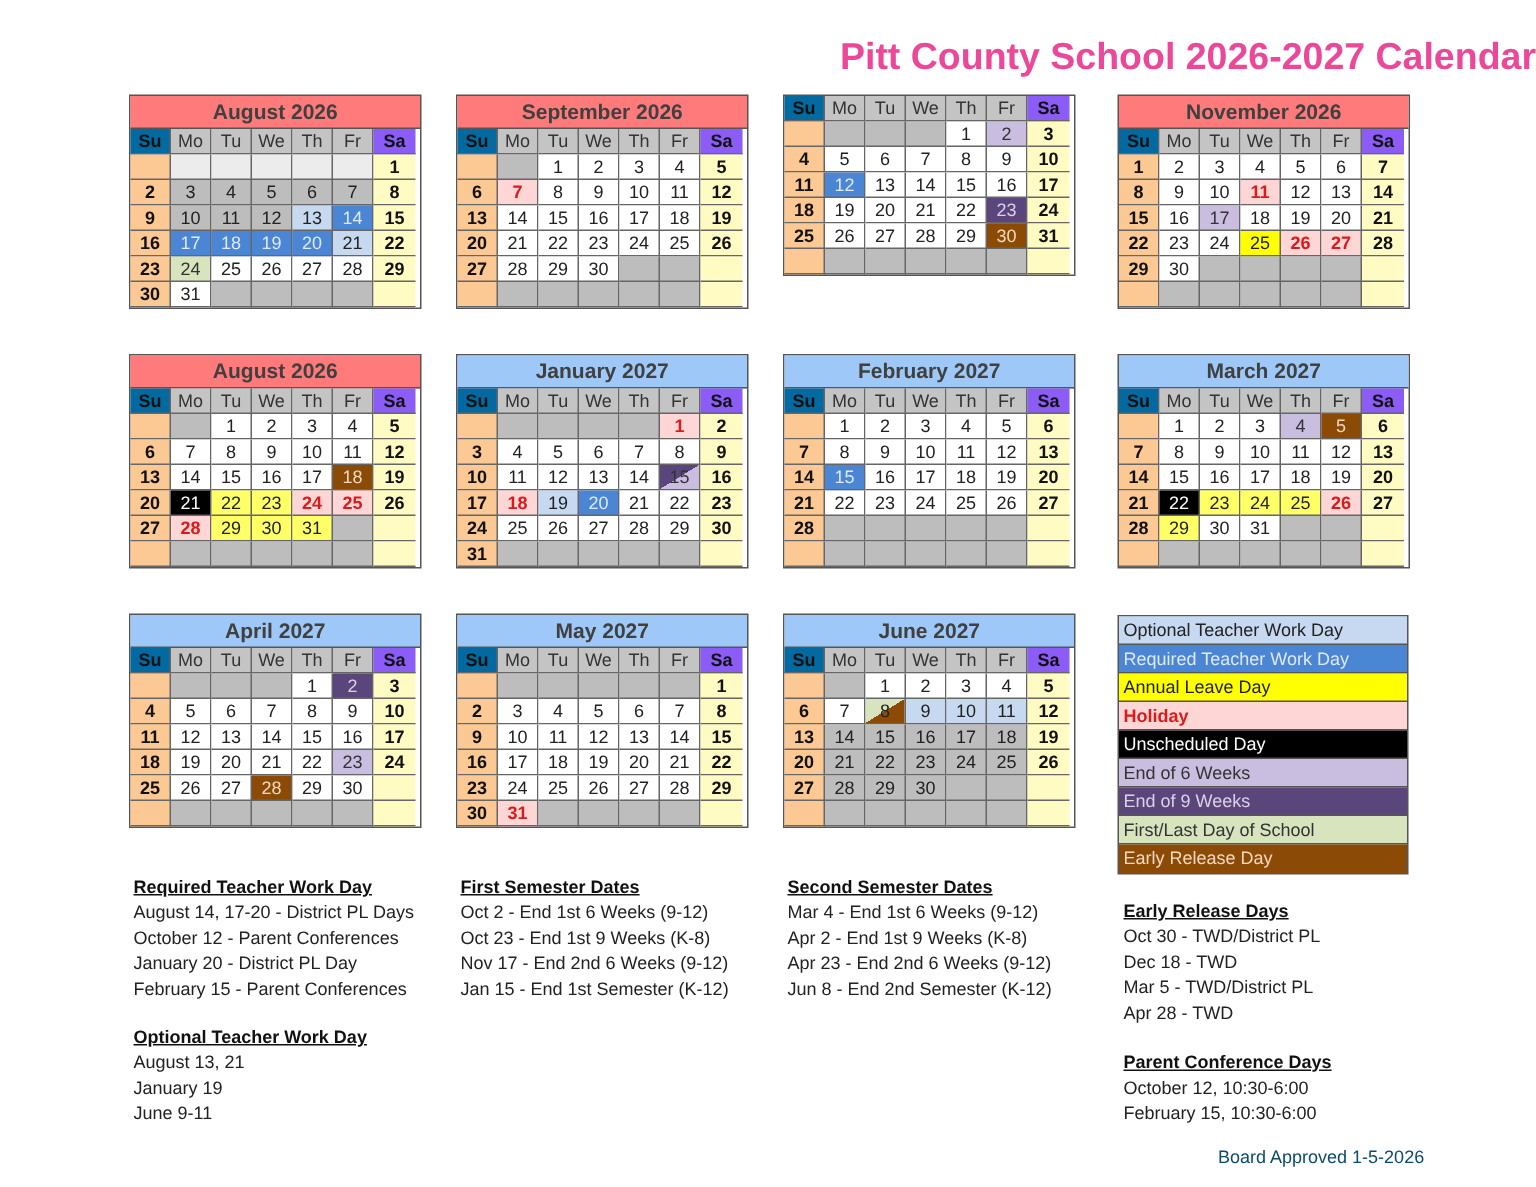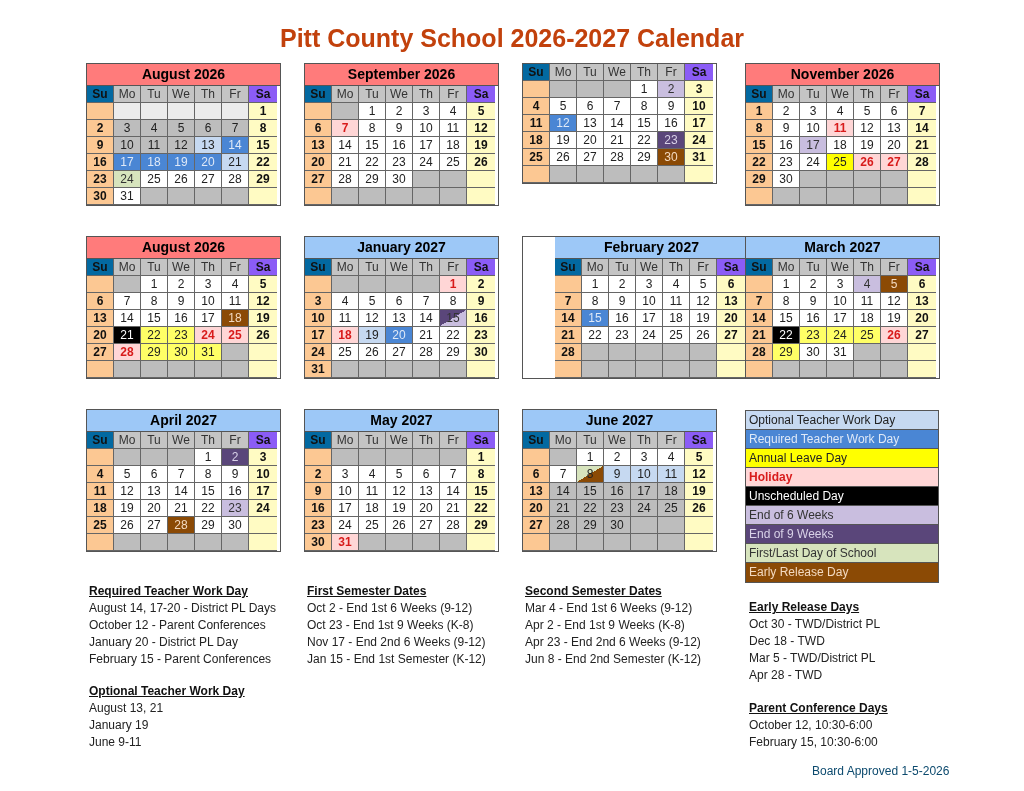--- a/index.html
+++ b/index.html
@@ -1,19 +1,19 @@
 <!DOCTYPE html>
 <html><head>
 <meta charset="utf-8">
 <style>
   html,body{margin:0;padding:0;background:#fff;}
   body{width:1024px;height:791px;position:relative;font-family:"Liberation Sans",sans-serif;color:#222;overflow:hidden;}
-  .title{position:absolute;top:24px;left:0;width:1024px;text-align:center;font-weight:bold;font-size:25px;color:#c2410c;}
+  .title{position:absolute;top:24px;left:0;width:1024px;text-align:right;font-weight:bold;font-size:25px;color:#ec4899;}
   .cal{position:absolute;width:193px;border:1px solid #555;background:#fff;}
-  .cal .hdr{height:21px;line-height:21px;text-align:center;font-weight:bold;font-size:14px;color:#000000;border-bottom:1px solid #555;}
+  .cal .hdr{height:21px;line-height:21px;text-align:center;font-weight:bold;font-size:14px;color:#404040;border-bottom:1px solid #555;}
   .cal .hdr.fall{background:#ff7b7b;}
   .cal .hdr.spring{background:#9dc8f7;}
   .grid{display:grid;grid-template-columns:27px 27px 27px 27px 27px 27px 28px;}
   .grid .c{height:17px;line-height:17px;text-align:center;font-size:12px;border-right:1px solid #666;border-bottom:1px solid #666;box-sizing:border-box;position:relative;overflow:hidden;}
   .grid .c:nth-child(7n){border-right:none;}
   .dh{background:#c4c4c4;color:#333;}
   .dh.su{background:#0369a1;font-weight:bold;color:#111;}
   .dh.sa{background:#8b5cf6;font-weight:bold;color:#111;}
   .su{background:#fcc893;font-weight:bold;color:#111;}
   .sa{background:#fffbc3;font-weight:bold;color:#111;}
@@ -361,21 +361,21 @@
         <div class="c sa">30</div>
         <div class="c su">31</div>
         <div class="c bl"></div>
         <div class="c bl"></div>
         <div class="c bl"></div>
         <div class="c bl"></div>
         <div class="c bl"></div>
         <div class="c sa"></div>
       </div>
     </div>
-    <div class="cal" style="left: 522px; top: 236px; padding-left: 32px;">
+    <div class="cal" style="left: 522px; top: 236px;">
       <div class="hdr spring">February 2027</div>
       <div class="grid">
         <div class="c dh su">Su</div>
         <div class="c dh">Mo</div>
         <div class="c dh">Tu</div>
         <div class="c dh">We</div>
         <div class="c dh">Th</div>
         <div class="c dh">Fr</div>
         <div class="c dh sa">Sa</div>
         <div class="c su"></div>

